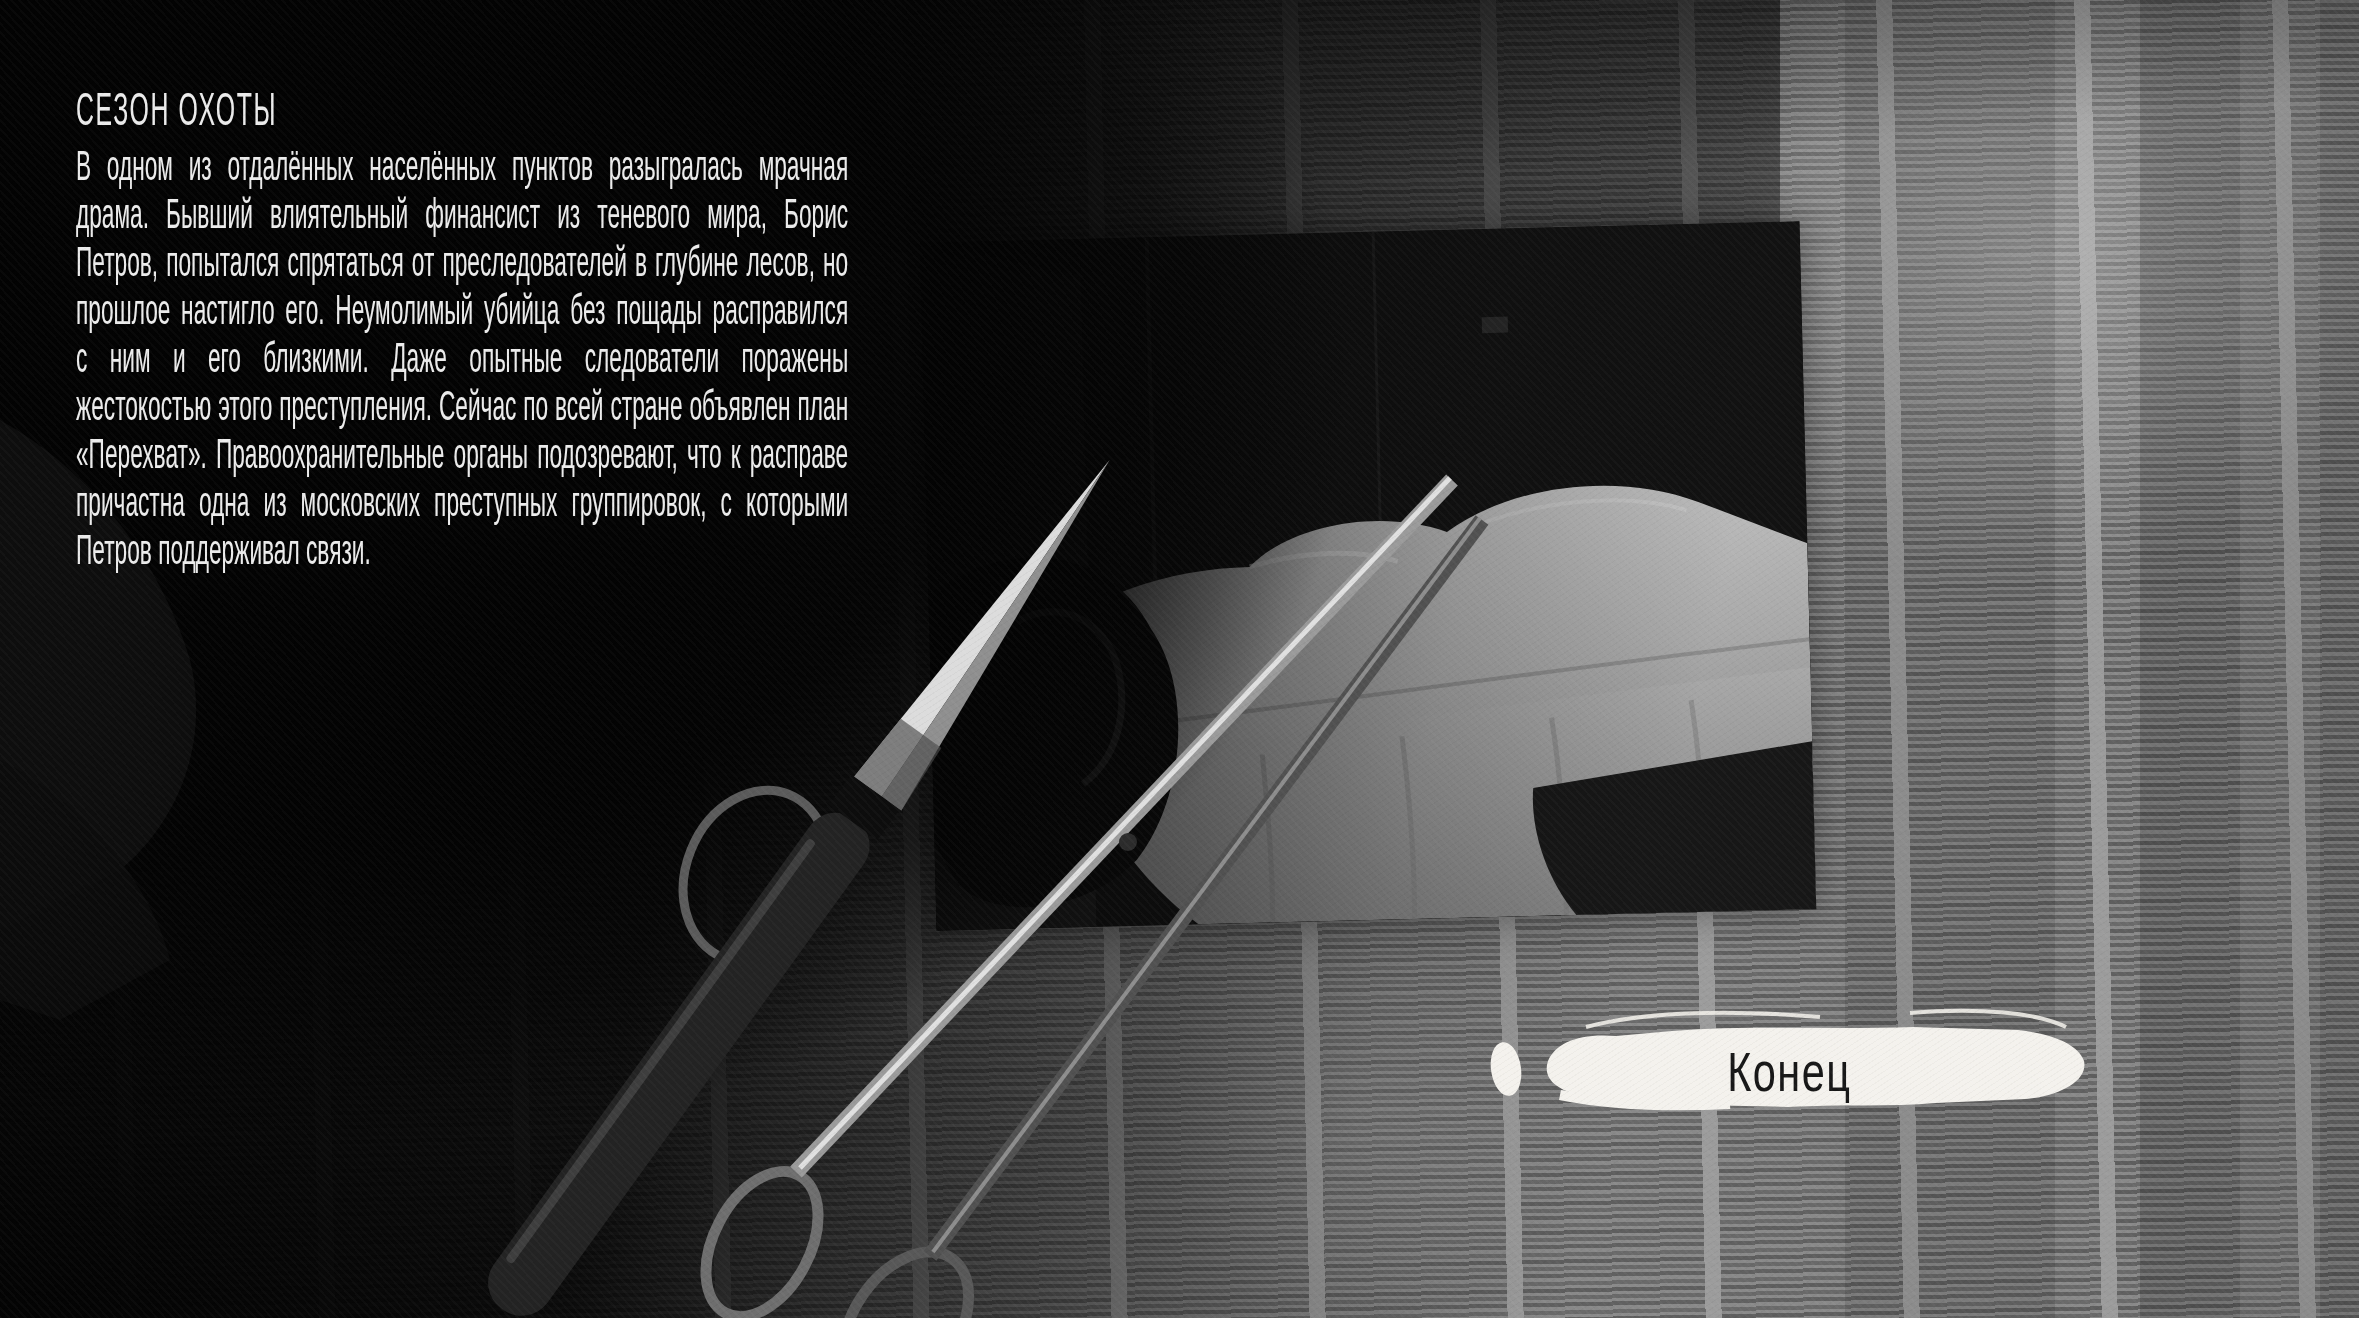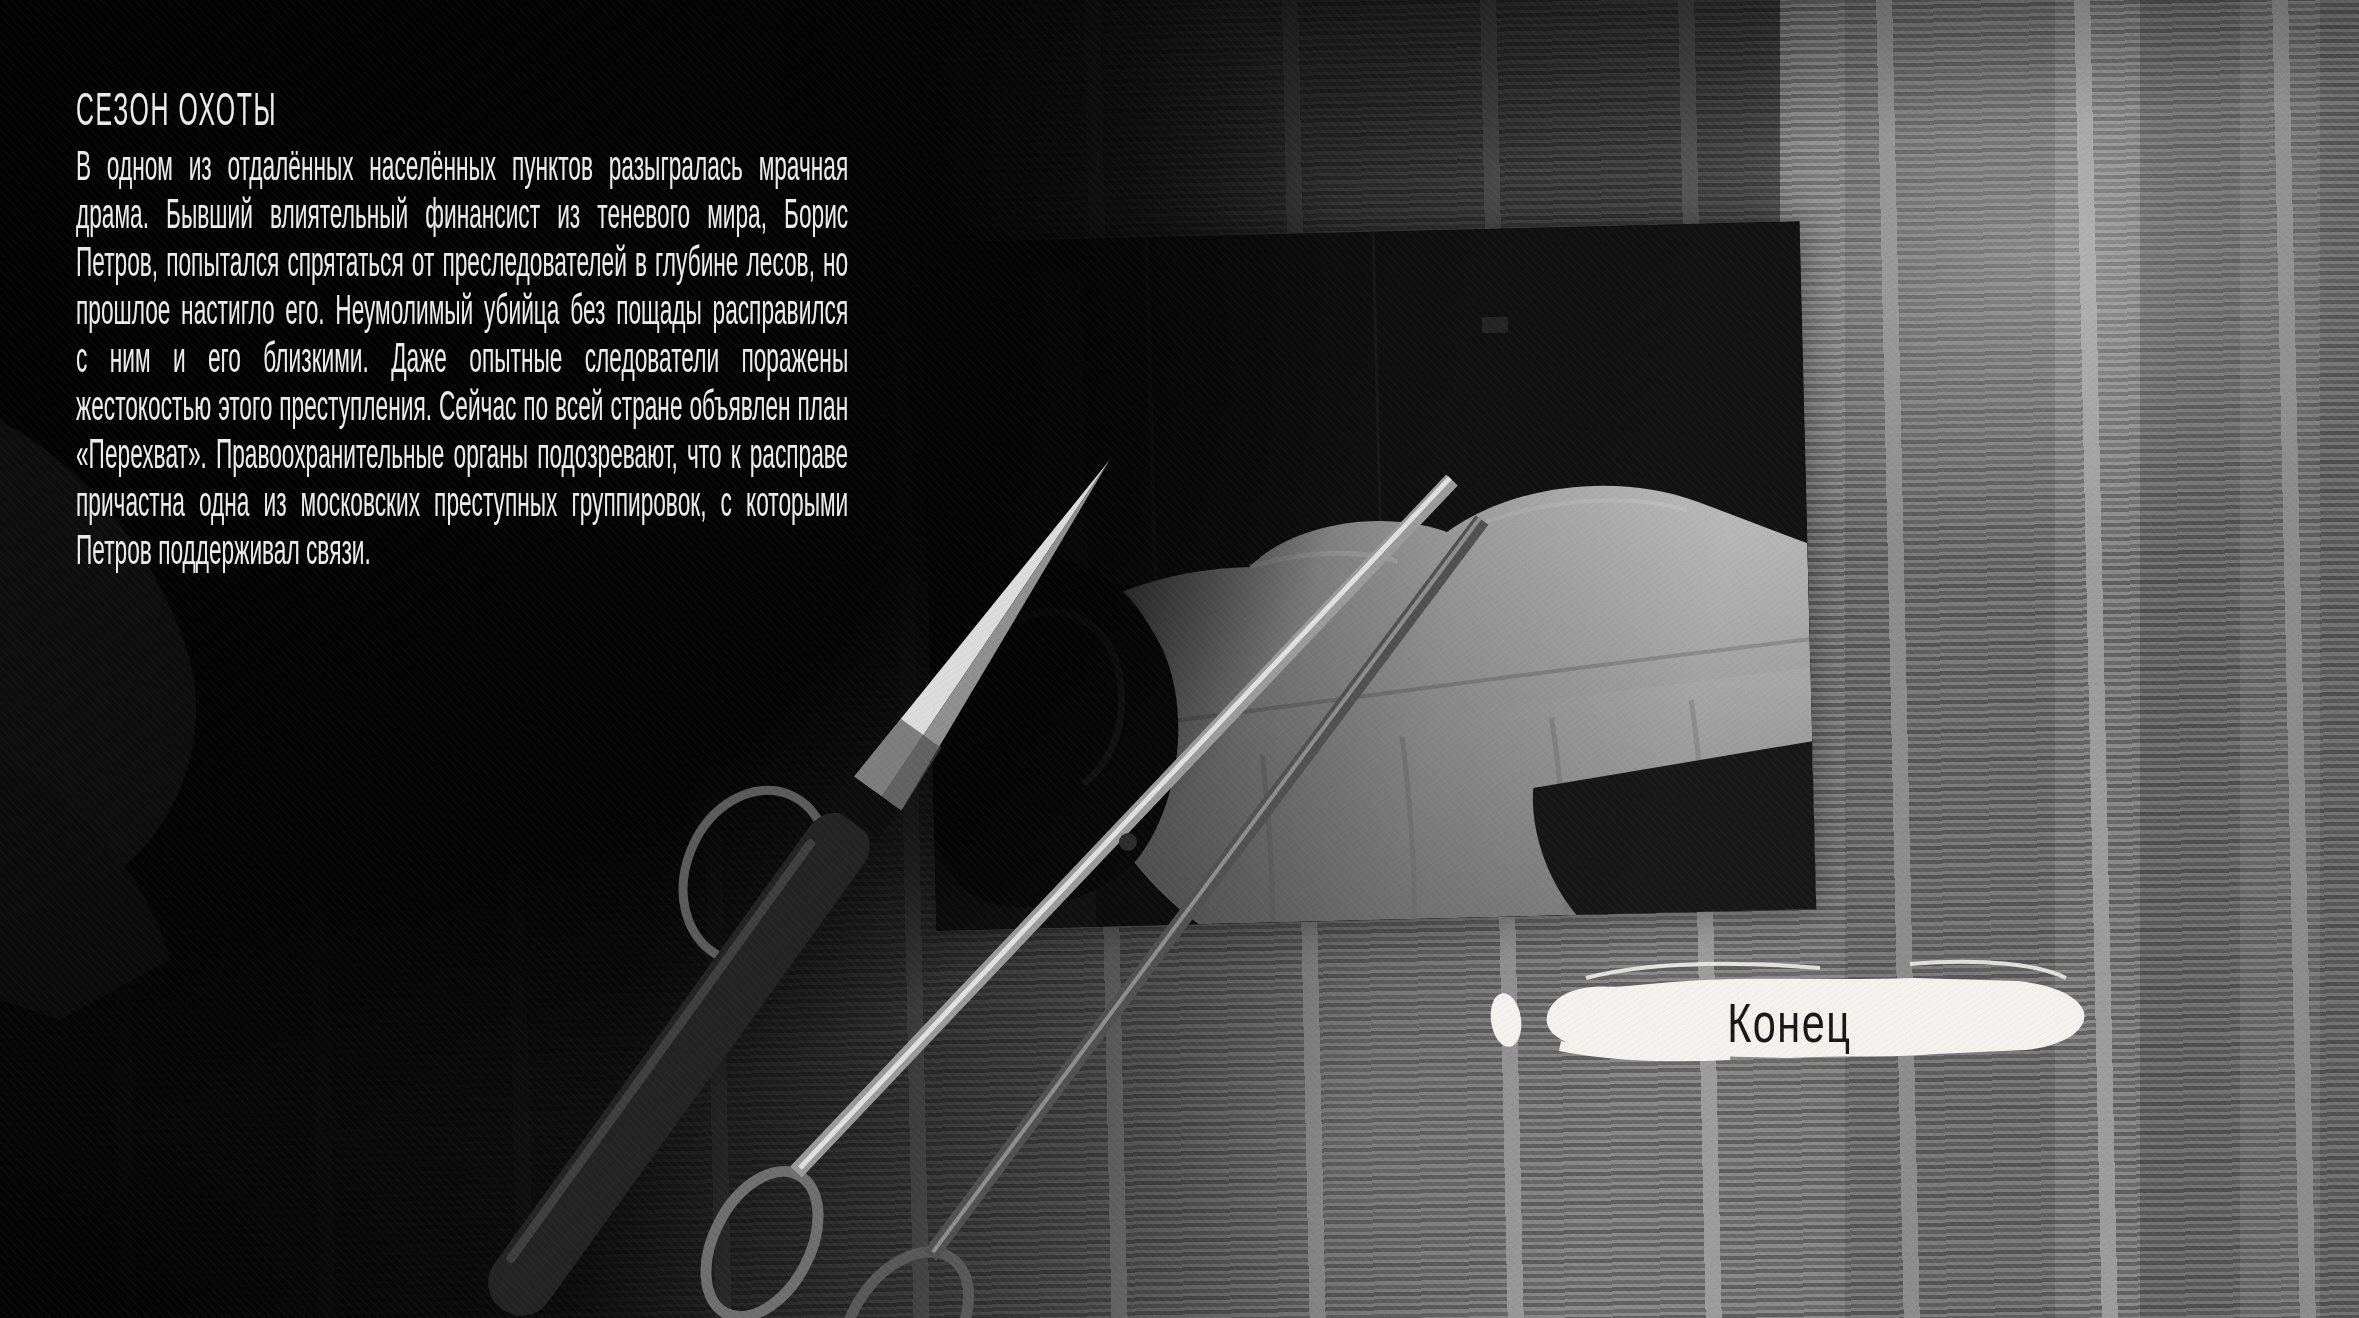--- a/index.html
+++ b/index.html
@@ -60,21 +60,21 @@
     font-size:46px;line-height:54px;height:54px;letter-spacing:3px;
     margin-bottom:6px;white-space:nowrap;
   }
   .story-line{
     font-size:42px;line-height:48px;height:48px;
     text-align:justify;text-align-last:justify;
   }
   .story-line.last{text-align-last:left;}
   
   .end-button{
-    position:absolute;left:1490px;top:954px;width:640px;height:132px;cursor:pointer;
+    position:absolute;left:1490px;top:1003px;width:640px;height:132px;cursor:pointer;
   }
   .end-button svg{position:absolute;inset:0;}
   .end-button-label{
     position:absolute;inset:0;display:flex;align-items:center;justify-content:center;
     padding-right:56px;padding-top:4px;
     font-size:56px;color:#171717;letter-spacing:2px;
     transform:scaleX(0.74);transform-origin:50% 50%;
   }
 </style>
 </head>

